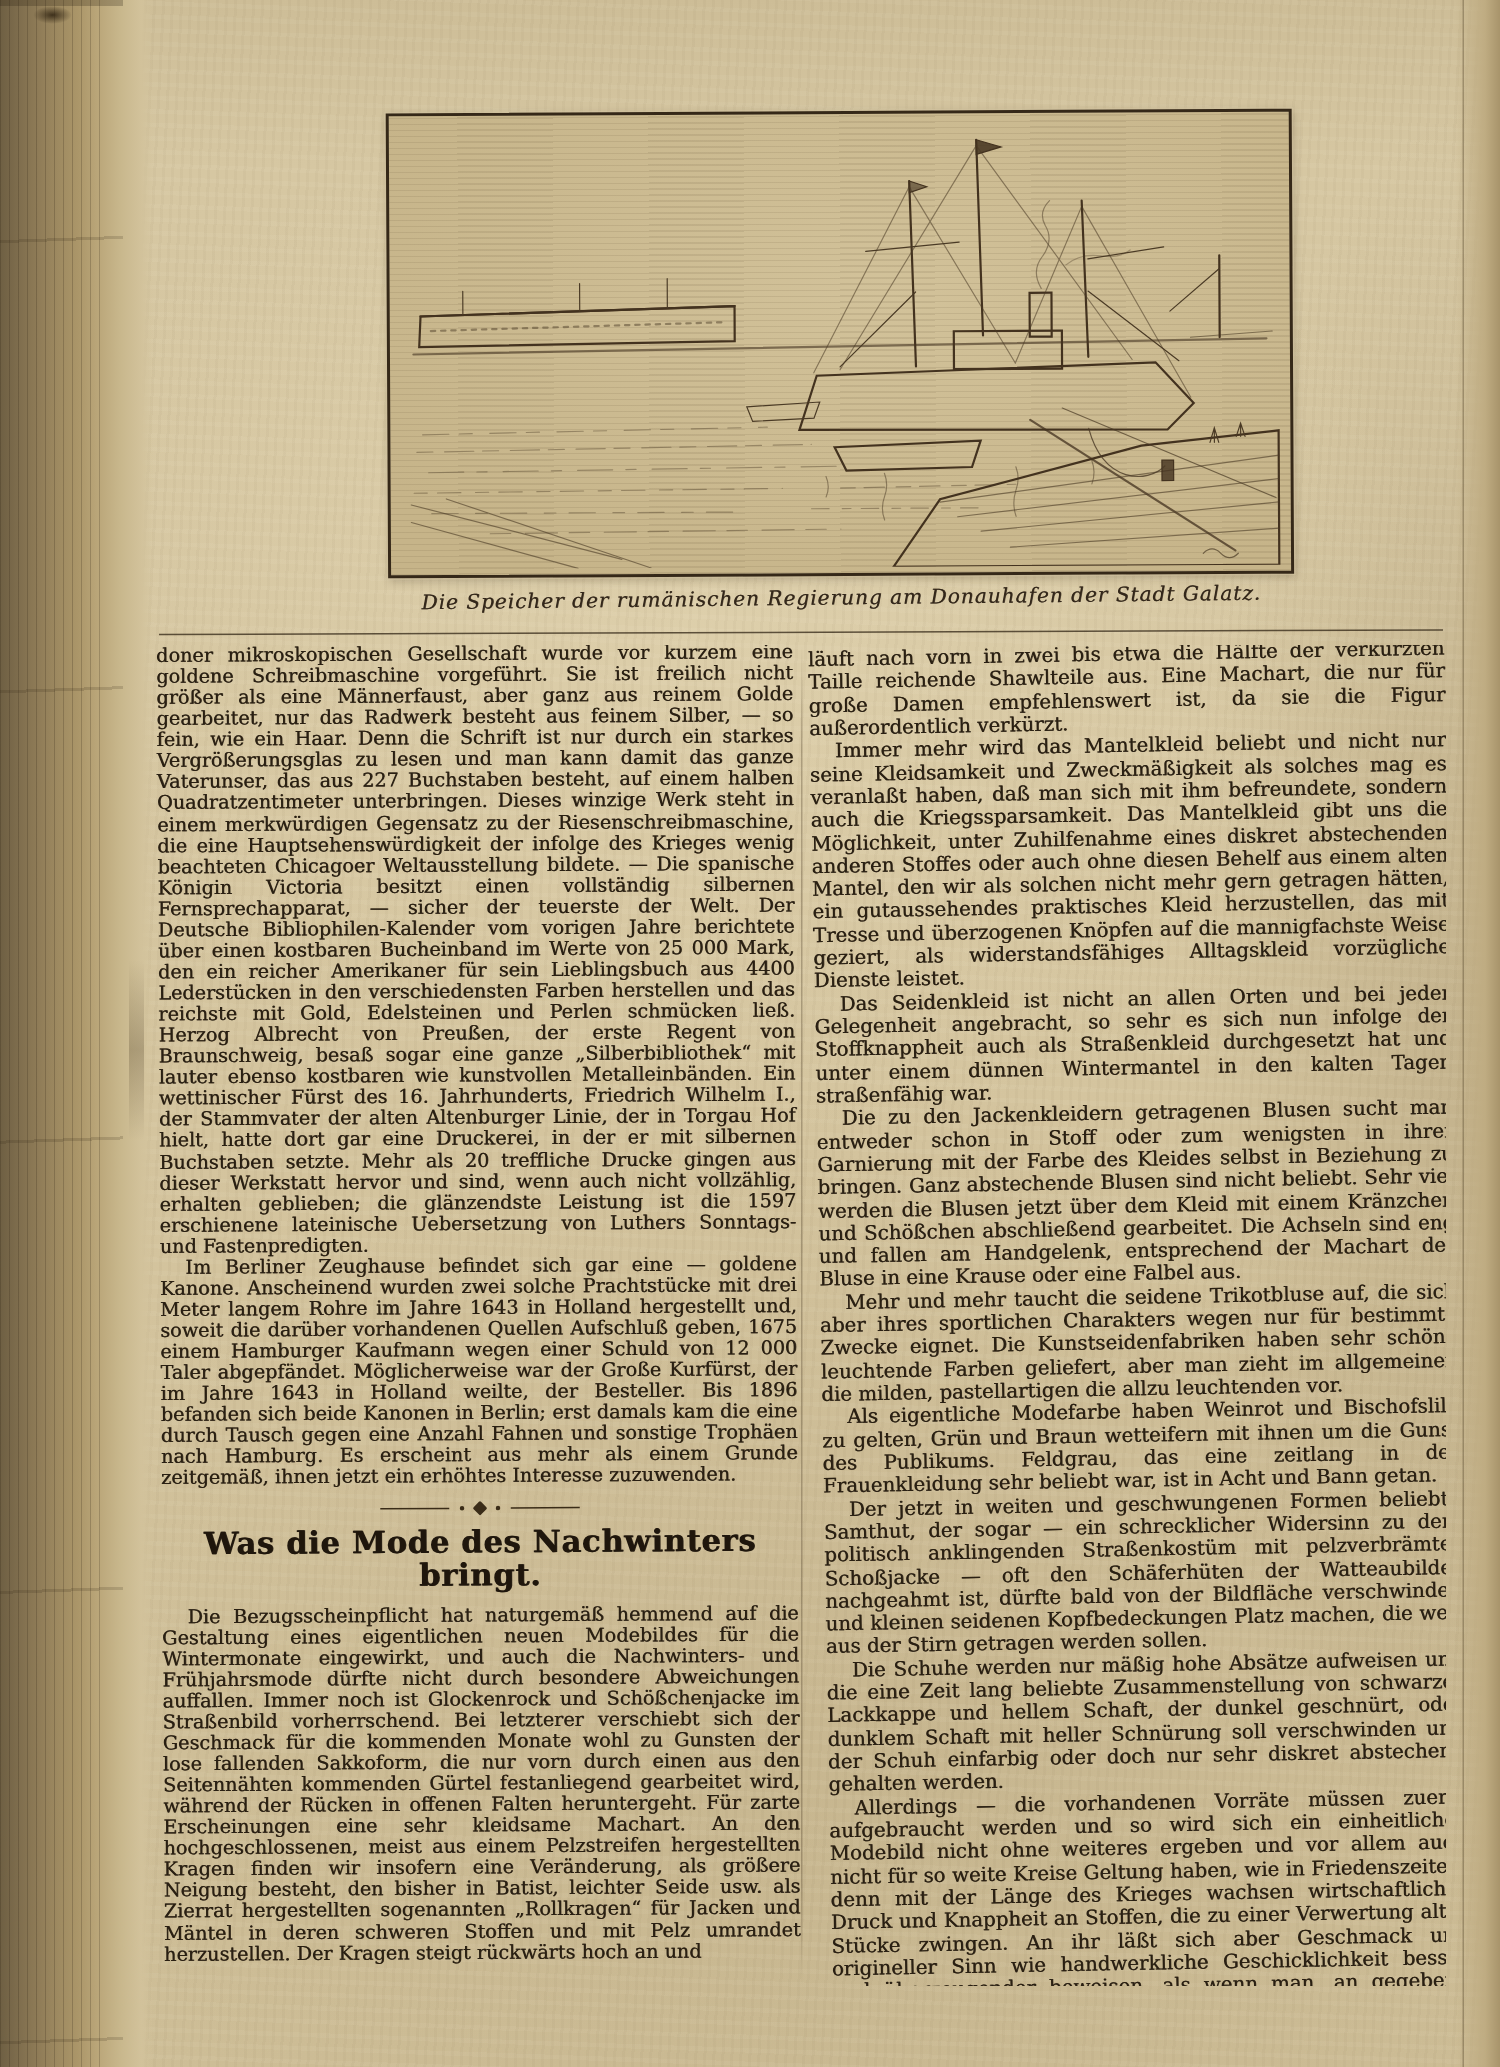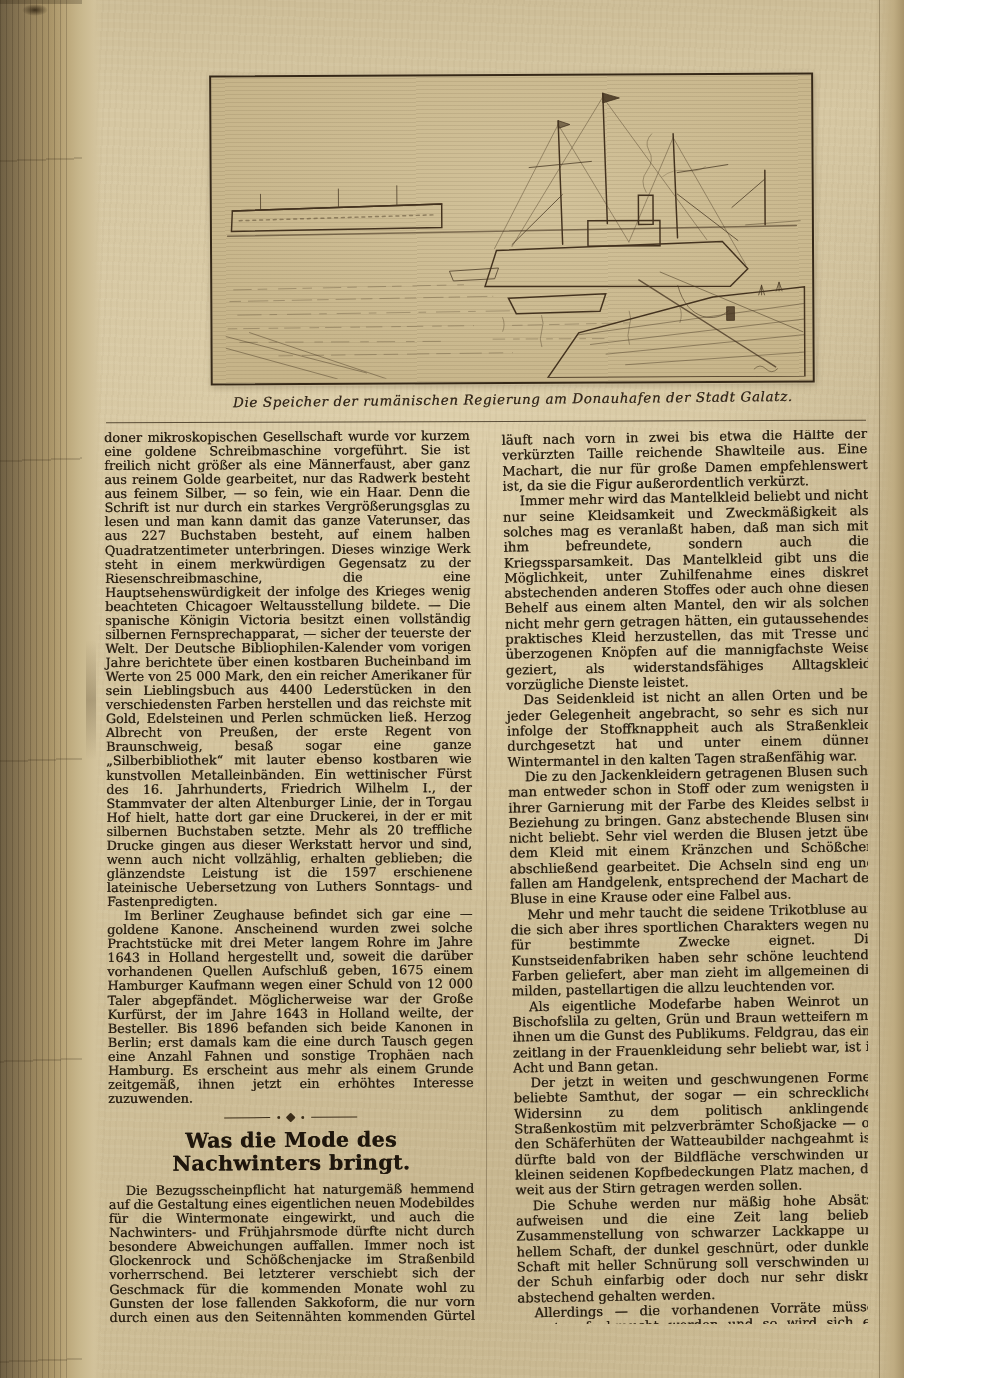--- a/index.html
+++ b/index.html
@@ -1,20 +1,20 @@
 <!DOCTYPE html>
 <html><head>
 <meta charset="utf-8">
 <style>
   * { margin:0; padding:0; box-sizing:border-box; }
   html,body { width:1000px; height:1378px; }
   body { font-family:"DejaVu Serif", serif; }
 
   .page {
-    position:relative; width:904px; height:1378px; overflow:hidden;
+    position:relative; width:1000px; height:1378px; overflow:hidden;
     color:#2a2014;
     background:
       radial-gradient(ellipse 700px 500px at 48% 30%, rgba(236,224,190,.35), rgba(0,0,0,0) 70%),
       radial-gradient(ellipse 800px 600px at 60% 85%, rgba(120,95,55,.10), rgba(0,0,0,0) 75%),
       radial-gradient(ellipse 300px 900px at 100% 50%, rgba(110,88,50,.18), rgba(0,0,0,0) 70%),
       linear-gradient(180deg, #cdbd97 0%, #d6c7a2 8%, #d4c49e 55%, #cebe97 100%);
   }
   .page::after {
     content:""; position:absolute; inset:0; pointer-events:none;
     background:
@@ -68,21 +68,21 @@
   .tn { stroke:#4a3a25; fill:none; stroke-width:.8; stroke-linecap:round; }
   .fl { fill:#43321f; stroke:#43321f; stroke-width:.8; }
   figcaption {
     margin-top:7px; text-align:center; font-style:italic; font-size:13.5px;
     letter-spacing:.6px; color:#33271a; transform:rotate(-.35deg);
     text-shadow:.3px 0 0 rgba(51,39,26,.7);
   }
 
   
   .top-rule { margin:14px 2px 8px; border-top:1px solid rgba(48,36,20,.75); transform:rotate(-.2deg); }
-  .columns { display:flex; gap:16px; height:894px; overflow:hidden; }
+  .columns { display:flex; gap:5px; height:894px; overflow:hidden; }
   .col { flex:1 1 0; text-align:justify; }
   .col p { margin:0; }
   .col-left { font-size:12.8px; line-height:1.10; transform:rotate(-.35deg); transform-origin:50% 0; }
   .col-right { font-size:13.2px; line-height:1.16; transform:rotate(-1.05deg); transform-origin:40% 10%;
                display:flex; flex-direction:column; }
   .col-rule { width:1px; background:linear-gradient(180deg, rgba(60,45,25,.0), rgba(60,45,25,.3) 8%, rgba(60,45,25,.3) 92%, rgba(60,45,25,0)); }
   .para { color:#291f12; text-shadow:.35px 0 0 rgba(41,31,18,.85); }
   .indent { text-indent:17px; }
 
   .divider { display:flex; align-items:center; justify-content:center; gap:7px; margin:9px 0 7px; }

